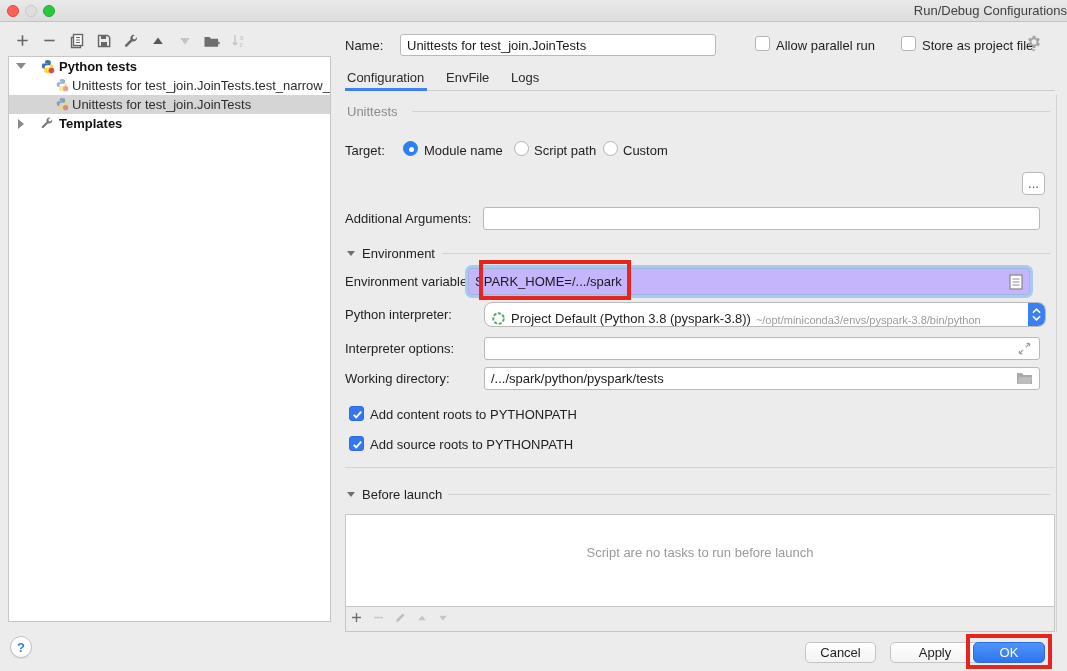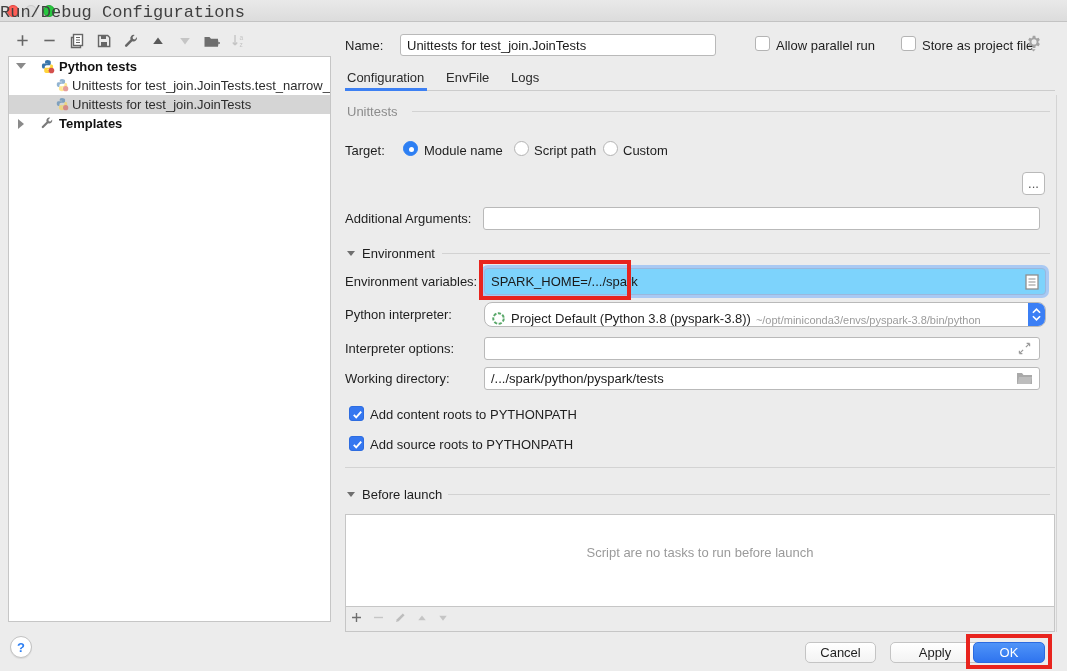--- a/index.html
+++ b/index.html
@@ -9,22 +9,22 @@
     font-family:"Liberation Sans", sans-serif; font-size:13px; color:#1e1e1e;
     overflow:hidden;
   }
   
   .titlebar {
     position:absolute; left:0; top:0; width:1067px; height:22px;
     background:linear-gradient(180deg,#e9e9e9,#dcdcdc);
     border-bottom:1px solid #c3c3c3;
   }
   .titlebar .title {
-    position:absolute; left:0; right:0; top:3px; text-align:left;
-    font-size:17px; color:#404040;font-family:Liberation Mono, monospace;
+    position:absolute; left:0; right:0; top:3px; text-align:right;
+    font-size:13px; color:#404040;
   }
   .tl { position:absolute; top:5px; width:12px; height:12px; border-radius:50%; }
   .tl.red   { left:7px;  background:#ff5f57; border:1px solid #e0443e; }
   .tl.gray  { left:25px; background:#dedede; border:1px solid #c9c9c9; }
   .tl.green { left:43px; background:#28c840; border:1px solid #1eab31; }
 
   
   .left-toolbar { position:absolute; left:14px; top:32px; display:flex; gap:10px; align-items:center; }
   .tb-icon { width:17px; height:17px; display:flex; align-items:center; justify-content:center; }
   .tb-icon svg { display:block; }
@@ -244,21 +244,21 @@
   <button class="abs txtfield" style="left:1022px;top:172px;width:23px;height:23px;padding:0;line-height:10px;color:#555;border-radius:4px;">...</button>
 
   <span class="abs flabel" style="left:345px;top:211px;">Additional Arguments:</span>
   <input class="abs txtfield" style="left: 483px; top: 207px; width: 557px; height: 23px;" value="">
 
   <span class="sec-tri" style="left:347px;top:251px;"></span>
   <span class="abs flabel" style="left:362px;top:246px;">Environment</span>
   <div class="group-line" style="left:442px;top:253px;width:608px;"></div>
 
   <span class="abs flabel" style="left:345px;top:274px;">Environment variables:</span>
-  <div class="abs" style="left:484px;top:268px;width:562px;height:27px;border-radius:4px;box-shadow:0 0 0 3px #a9c9f3;background:#7dd3fc;border:1px solid #9ab8dd;">
+  <div class="abs" style="left:468px;top:268px;width:562px;height:27px;border-radius:4px;box-shadow:0 0 0 3px #a9c9f3;background:#c4b5fd;border:1px solid #9ab8dd;">
     <input class="txtfield" style="border: none; width: 520px; height: 100%; background: transparent;" value="SPARK_HOME=/.../spark">
     <span class="field-icon" style="right:6px;top:5px;">
       <svg width="14" height="16" viewBox="0 0 14 16">
           <rect x="1" y="1" width="12" height="14" fill="#fff" stroke="#8f8f8f" stroke-width="1.3"></rect>
           <path d="M3.5 5h7M3.5 8h7M3.5 11h7" stroke="#8f8f8f" stroke-width="1.2"></path>
         </svg>
     </span>
   </div>
 
   <span class="abs flabel" style="left:345px;top:307px;">Python interpreter:</span>

